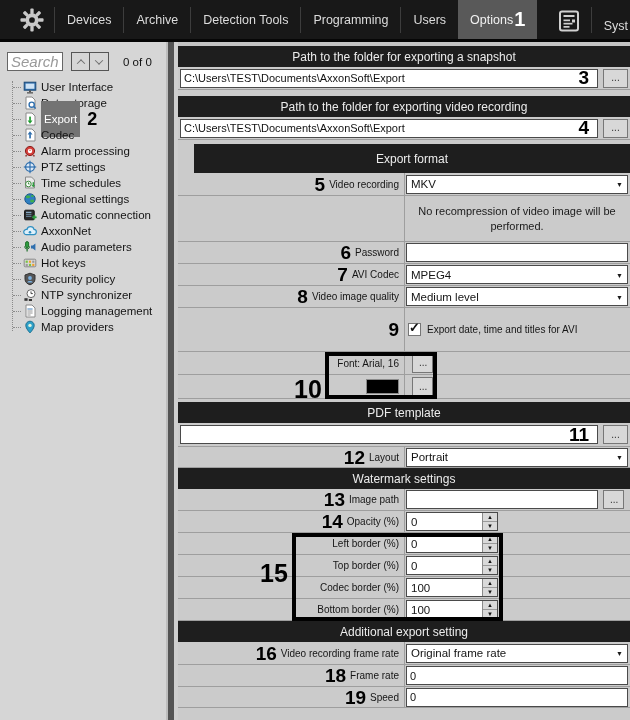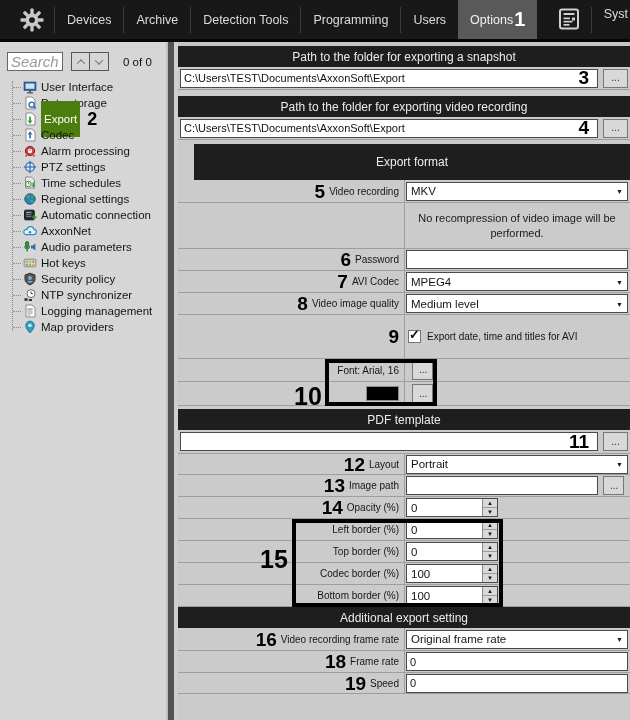--- a/index.html
+++ b/index.html
@@ -7,21 +7,21 @@
   *{box-sizing:border-box;}
 
   
   .topbar{height:42px;background:#181818;border-bottom:3px solid #060606;display:flex;
     align-items:center;color:#dcdcdc;overflow:hidden;white-space:nowrap;}
   .tb-gear{margin:0 10px 0 20px;display:flex;align-items:center;}
   .tb-sep{width:1px;height:26px;background:#3d3d3d;flex:none;}
   .tab{padding:0 12px;font-size:12.5px;height:39px;display:flex;align-items:center;flex:none;}
   .tab.active{background:#595959;color:#f2f2f2;justify-content:space-between;}
   .anno-top{font-weight:bold;font-size:20px;color:#ffffff;margin-left:1px;}
-  .tb-right{display:flex;align-items:flex-start;margin-left:auto;flex:none;}
+  .tb-right{display:flex;align-items:flex-end;margin-left:auto;flex:none;}
   .tb-icon{margin:0 10px;display:flex;align-items:center;}
   .tb-sys{padding:0 2px 0 12px;font-size:12.5px;}
 
   
   .side{position:absolute;top:42px;left:0;width:166px;bottom:0;background:#d6d6d6;}
   .splitter{position:absolute;top:42px;left:166px;width:12px;bottom:0;
     background:linear-gradient(90deg,#bdbdbd 0 2px,#545454 2px 8px,#cfcfcf 8px 12px);}
   .search-row{display:flex;align-items:center;padding:10px 0 0 7px;}
   .search{width:56px;height:19px;border:1px solid #666;font-size:15px;padding:0 3px;background:#fff;color:#222;}
   .search::placeholder{font-style:italic;color:#9a9a9a;}
@@ -33,30 +33,30 @@
   .chev.up{transform:rotate(45deg) translate(1px,1px);}
   .chev.down{transform:rotate(225deg) translate(1px,1px);}
   .count{margin-left:14px;font-size:11.5px;color:#111;}
 
   .tree{margin-top:8px;position:relative;}
   .tree::before{content:"";position:absolute;left:12px;top:2px;height:250px;border-left:1px dotted #8a8a8a;}
   .titem{display:flex;align-items:center;height:16px;padding-left:13px;position:relative;cursor:default;}
   .titem::before{content:"";width:8px;border-top:1px dotted #8a8a8a;margin-right:2px;flex:none;}
   .ticon{width:14px;height:14px;flex:none;display:flex;}
   .tlabel{margin-left:4px;font-size:11.5px;color:#141414;white-space:nowrap;}
-  .tlabel.sel{background:#4d7c0f;color:#ffffff;padding:12px 3px;}
+  .tlabel.sel{background:#737373;color:#ffffff;padding:12px 3px;}
   .anno-side{font-weight:bold;font-size:18px;color:#000;margin-left:7px;}
 
   
   .panel{position:absolute;top:42px;left:178px;width:452px;bottom:0;background:#cbcbcb;font-size:11px;color:#141414;}
   .topstrip{height:4px;background:#c4c4c4;}
   .gap6{height:6px;} .gap4{height:4px;} .gap3{height:3px;}
   .phead{background:#1e1e1e;color:#ececec;text-align:center;font-size:12px;display:flex;
     align-items:center;justify-content:center;}
-  .h21{height:21px;} .h19{height:36px;margin-left:16px;} .h22{height:22px;} .h23{height:23px;} .h24{height:24px;}
+  .h21{height:21px;} .h19{height:29px;margin-left:16px;} .h22{height:22px;} .h23{height:23px;} .h24{height:24px;}
   .h44{height:44px;} .h46{height:46px;}
 
   .prow{display:flex;align-items:stretch;border-bottom:1px solid #9e9e9e;}
   .lcol{width:227px;padding-right:5px;display:flex;justify-content:flex-end;align-items:center;
     border-right:1px solid #9e9e9e;gap:4px;}
   .ccol{flex:1;display:flex;align-items:center;padding:1px 2px 1px 1px;min-width:0;}
   .lbl{font-size:10px;color:#151515;white-space:nowrap;}
   .anno{font-weight:bold;font-size:19px;color:#000;line-height:1;}
   .anno.big{font-size:25px;}
 
@@ -473,20 +473,21 @@
       <span class="lbl">Layout</span>
     </div>
     <div class="ccol">
       <div class="dd">
         <span>Portrait</span>
         <span class="dd-arrow">▼</span>
       </div>
     </div>
   </div>
 
+  <div class="phead h21">Watermark settings</div>
 
   <div class="prow h22">
     <div class="lcol">
       <span class="anno">13</span>
       <span class="lbl">Image path</span>
     </div>
     <div class="ccol">
       <input class="tin" style="flex: 1 1 0%;" value="">
       <button class="browse sm">...</button>
     </div>

